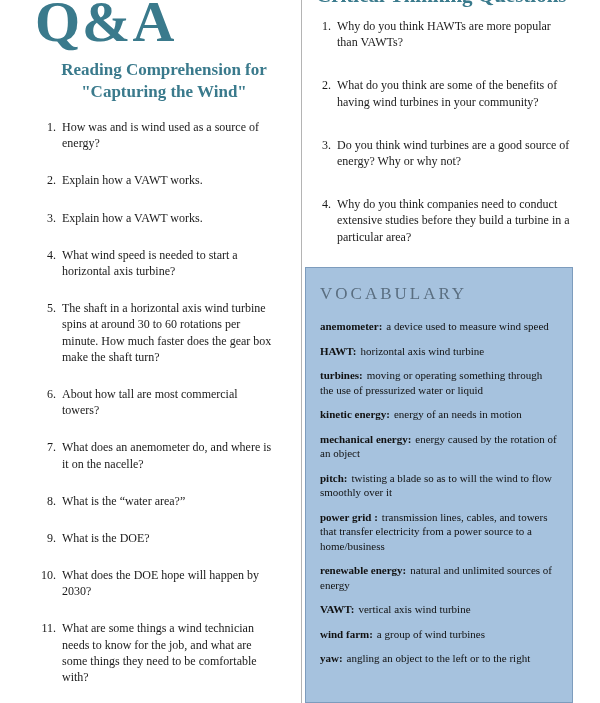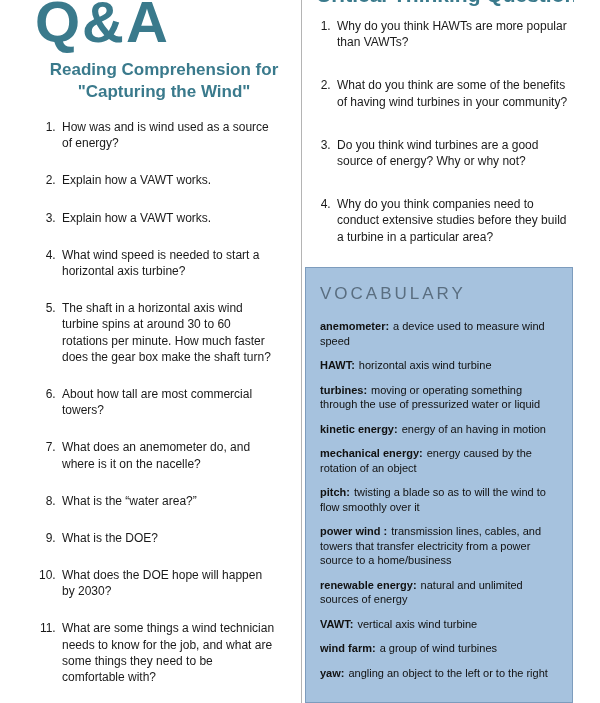--- a/index.html
+++ b/index.html
@@ -2,21 +2,21 @@
 <html><head>
 <meta charset="utf-8">
 <style>
   html, body { margin: 0; padding: 0; background: #ffffff; }
   .page {
     position: relative;
     width: 600px;
     height: 703px;
     background: #ffffff;
     overflow: hidden;
-    font-family: Liberation Sans, sans-serif;
+    font-family: Liberation Serif, serif;
     color: #1a1a1a;
   }
   
   .divider {
     position: absolute;
     left: 301px;
     top: 0;
     width: 1px;
     height: 703px;
     background: #b4b4b4;
@@ -164,30 +164,30 @@
     <div class="vocab-entry">
       <span class="vocab-term">anemometer:</span><span>a device used to measure wind speed</span>
     </div>
     <div class="vocab-entry">
       <span class="vocab-term">HAWT:</span><span>horizontal axis wind turbine</span>
     </div>
     <div class="vocab-entry">
       <span class="vocab-term">turbines:</span><span>moving or operating something through the use of pressurized water or liquid</span>
     </div>
     <div class="vocab-entry">
-      <span class="vocab-term">kinetic energy:</span><span>energy of an having in motion</span>
+      <span class="vocab-term">kinetic energy:</span><span>energy of an needs in motion</span>
     </div>
     <div class="vocab-entry">
       <span class="vocab-term">mechanical energy:</span><span>energy caused by the rotation of an object</span>
     </div>
     <div class="vocab-entry">
       <span class="vocab-term">pitch:</span><span>twisting a blade so as to will the wind to flow smoothly over it</span>
     </div>
     <div class="vocab-entry">
-      <span class="vocab-term">power wind :</span><span>transmission lines, cables, and towers that transfer electricity from a power source to a home/business</span>
+      <span class="vocab-term">power grid :</span><span>transmission lines, cables, and towers that transfer electricity from a power source to a home/business</span>
     </div>
     <div class="vocab-entry">
       <span class="vocab-term">renewable energy:</span><span>natural and unlimited sources of energy</span>
     </div>
     <div class="vocab-entry">
       <span class="vocab-term">VAWT:</span><span>vertical axis wind turbine</span>
     </div>
     <div class="vocab-entry">
       <span class="vocab-term">wind farm:</span><span>a group of wind turbines</span>
     </div>

